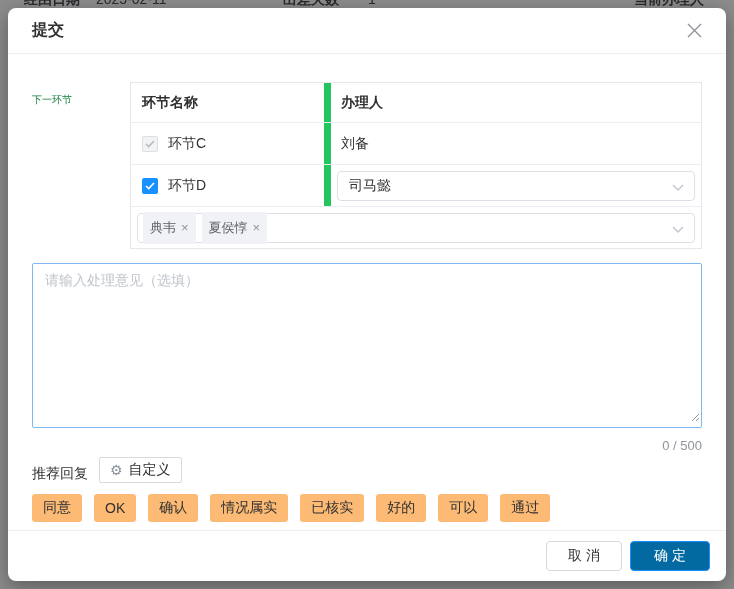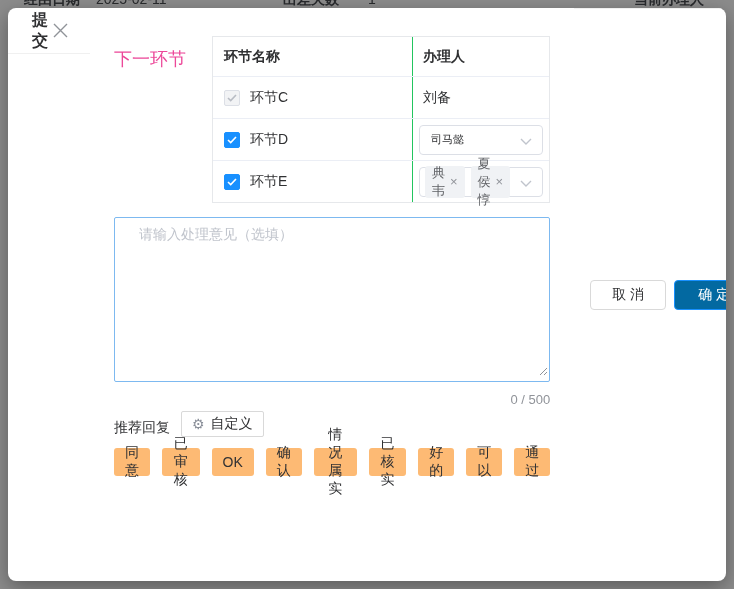--- a/index.html
+++ b/index.html
@@ -9,60 +9,60 @@
 
   
   .backdrop { position:absolute; inset:0; background:#fff; }
   .bg-row span { position:absolute; top:-9px; font-size:14px; color:#4a4d52; white-space:nowrap; }
   .bg-label { font-weight:600; }
   .overlay { position:absolute; inset:0; background:rgba(0,0,0,0.45); }
 
   
   .modal { position:absolute; left:8px; top:8px; width:718px; height:573px;
     background:#fff; border-radius:8px; box-shadow:0 6px 20px rgba(0,0,0,.35);
-    display:flex; flex-direction:row; overflow:hidden; }
+    display:flex; flex-direction:column; overflow:hidden; }
 
   .modal-header { height:46px; flex:0 0 46px; padding:0 22px 0 24px; display:flex;
     align-items:center; justify-content:space-between; border-bottom:1px solid #f0f0f0; }
   .dialog-title { font-size:16px; font-weight:700; color:#303133; }
   .close-btn { width:20px; height:20px; display:flex; align-items:center; justify-content:center;
     cursor:pointer; background:none; border:none; }
 
   .modal-body { flex:1 1 auto; padding:28px 24px 0 24px; }
 
   .next-row { display:flex; }
-  .next-label { width:98px; flex:0 0 98px; font-size:18px; color:#ec4899; padding-top:11px; }
+  .next-label { width:98px; flex:0 0 98px; font-size:10px; color:#15803d; padding-top:11px; }
 
   
   .ptable { flex:1 1 auto; border:1px solid #e6e8eb; font-size:14px; color:#303133; }
   .tr { display:flex; border-bottom:1px solid #ebeef5; }
   .tr:last-child { border-bottom:none; }
   .cell { display:flex; align-items:center; padding:0 10px; }
-  .col1 { width:200px; flex:0 0 200px; border-right:1px solid #22c55e; padding-left:11px; }
+  .col1 { width:200px; flex:0 0 200px; border-right:7px solid #22c55e; padding-left:11px; }
   .col2 { flex:1 1 auto; }
   .thead .cell { font-weight:700; height:39px; }
   .trow .cell { height:41px; }
 
   .cb { width:16px; height:16px; border-radius:2px; margin-right:10px; flex:0 0 16px;
     display:flex; align-items:center; justify-content:center; }
   .cb.checked { background:#1890ff; border:1px solid #1890ff; }
   .cb.disabled { background:#f2f3f5; border:1px solid #dcdfe6; }
 
   .select-box { position:relative; width:100%; height:30px; border:1px solid #dcdfe6;
     border-radius:4px; display:flex; align-items:center; padding:0 26px 0 11px; background:#fff; }
-  .select-box .sel-value { font-size:11px; color:#303133; }
+  .select-box .sel-value { font-size:14px; color:#303133; }
   .chevron { position:absolute; right:10px; top:50%; transform:translateY(-50%); }
   .tag { background:#f0f2f5; border-radius:3px; height:32px; display:inline-flex; align-items:center;
     padding:0 7px; margin-right:6px; font-size:13px; color:#606266; gap:5px; }
   .tag-x { color:#909399; font-size:13px; cursor:pointer; line-height:1; }
 
   
   .comment-wrap { position:relative; margin-top:14px; }
   .comment-wrap textarea { display:block; width:100%; height:165px; border:1px solid #7db9f0;
-    border-radius:2px; padding:8px 24px; font-size:14px; color:#303133; resize:none; outline:none;
+    border-radius:2px; padding:8px 12px; font-size:14px; color:#303133; resize:none; outline:none;
     font-family:"Liberation Sans","DejaVu Sans",sans-serif; }
   .comment-wrap textarea::placeholder { color:#c0c4cc; }
   .resize-handle { position:absolute; right:2px; bottom:2px; }
 
   .counter { text-align:right; color:#909399; font-size:13px; margin-top:10px; height:18px; }
 
   .suggest-row { display:flex; align-items:flex-end; gap:11px; margin-top:1px; }
   .suggest-label { font-size:14px; color:#303133; }
   .custom-btn { display:inline-flex; align-items:center; gap:6px; border:1px solid #d9d9d9;
     background:#fff; border-radius:2px; padding:0 10px; height:26px; font-size:14px;
@@ -145,28 +145,20 @@
               <span class="chevron">
                 <svg width="12" height="7" viewBox="0 0 12 7">
                     <path d="M1 1 L6 6 L11 1" stroke="#c0c4cc" stroke-width="1.4" fill="none"></path>
                   </svg>
               </span>
             </div>
           </div>
         </div>
 
         <div class="tr trow">
-          <div class="cell col1">
-            <span class="cb checked">
-              <svg width="10" height="8" viewBox="0 0 10 8">
-                  <path d="M1 4 L3.7 6.6 L9 1" stroke="#fff" stroke-width="1.6" fill="none"></path>
-                </svg>
-            </span>
-            <span>环节E</span>
-          </div>
           <div class="cell col2" style="padding-right:6px; padding-left:6px;">
             <div class="select-box" style="padding-left:5px;">
               <span class="tag">
                 <span>典韦</span>
                 <span class="tag-x">×</span>
               </span>
               <span class="tag">
                 <span>夏侯惇</span>
                 <span class="tag-x">×</span>
               </span>
@@ -194,21 +186,20 @@
     <div class="suggest-row">
       <span class="suggest-label">推荐回复</span>
       <button class="custom-btn">
         <span class="gear">⚙</span>
         <span>自定义</span>
       </button>
     </div>
 
     <div class="chips">
       <button class="chip">同意</button>
-      <button class="chip">已审核</button>
       <button class="chip">OK</button>
       <button class="chip">确认</button>
       <button class="chip">情况属实</button>
       <button class="chip">已核实</button>
       <button class="chip">好的</button>
       <button class="chip">可以</button>
       <button class="chip">通过</button>
     </div>
 
   </div>

